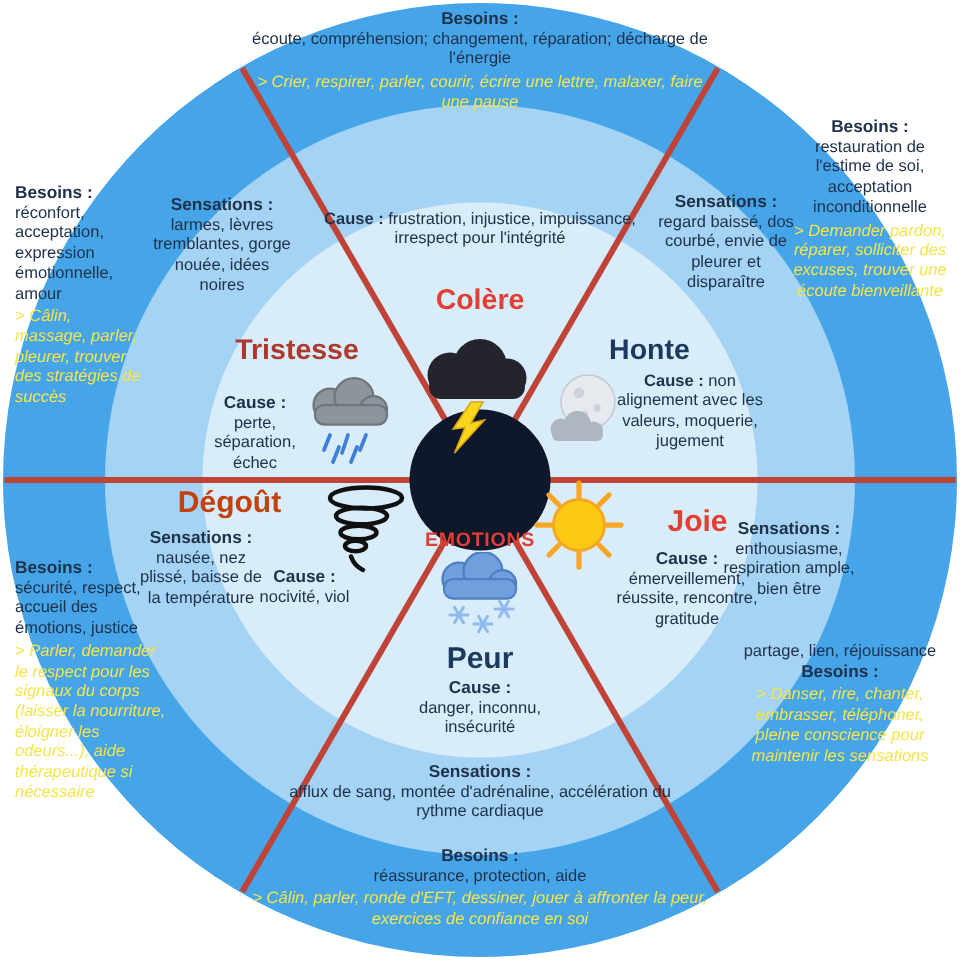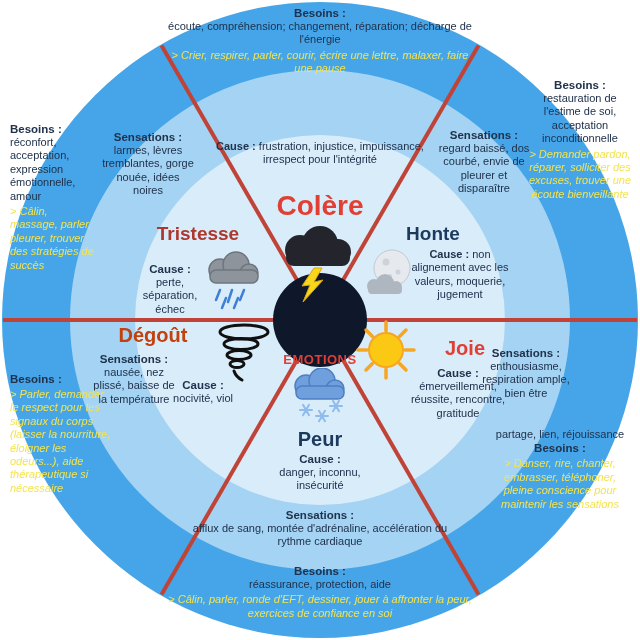--- a/index.html
+++ b/index.html
@@ -28,21 +28,21 @@
   .block .sg { display:block; color:#f4e44d; font-style:italic; margin-top:2px; }
   .block b { font-weight:bold; }
 
   .title { position:absolute; z-index:6; font-weight:bold; text-align:center; }
   .icon  { position:absolute; z-index:6; }
 
   
   #b-colere-besoins { left:165px; top:6px;  width:310px; }
   #b-colere-sens    { left:190px; top:84px; width:260px; }
   #b-colere-cause   { left:212px; top:140px; width:216px; }
-  #t-colere { left:250px; top:190px; width:140px; font-size:28px; color:#e13f34; }
+  #t-colere { left:250px; top:190px; width:140px; font-size:19px; color:#e13f34; }
   #i-colere { left:268px; top:224px; }
 
   
   #t-tristesse { left:138px; top:223px; width:120px; font-size:19px; color:#ad382e; }
   #i-tristesse { left:198px; top:250px; }
   #b-tristesse-cause   { left:130px; top:262px; width:80px; }
   #b-tristesse-sens    { left:102px; top:130px; width:92px; }
   #b-tristesse-besoins { left:10px;  top:122px; width:88px; text-align:left; }
 
   
@@ -247,20 +247,21 @@
   <div class="block" id="b-degout-cause">
     <span class="hd">Cause :</span>
     <span class="ln">nocivité, viol</span>
   </div>
   <div class="block" id="b-degout-sens">
     <span class="hd">Sensations :</span>
     <span class="ln">nausée, nez plissé, baisse de la température</span>
   </div>
   <div class="block" id="b-degout-besoins">
     <span class="hd">Besoins :</span>
+    <span class="ln">sécurité, respect, accueil des émotions, justice</span>
     <span class="sg">&gt; Parler, demander le respect pour les signaux du corps (laisser la nourriture, éloigner les odeurs...), aide thérapeutique si nécessaire</span>
   </div>
 
   <div id="center-circle">
     <span id="center-label">EMOTIONS</span>
   </div>
   <div id="watermark">apprendreaeduquer.fr</div>
 
 </div>
 

